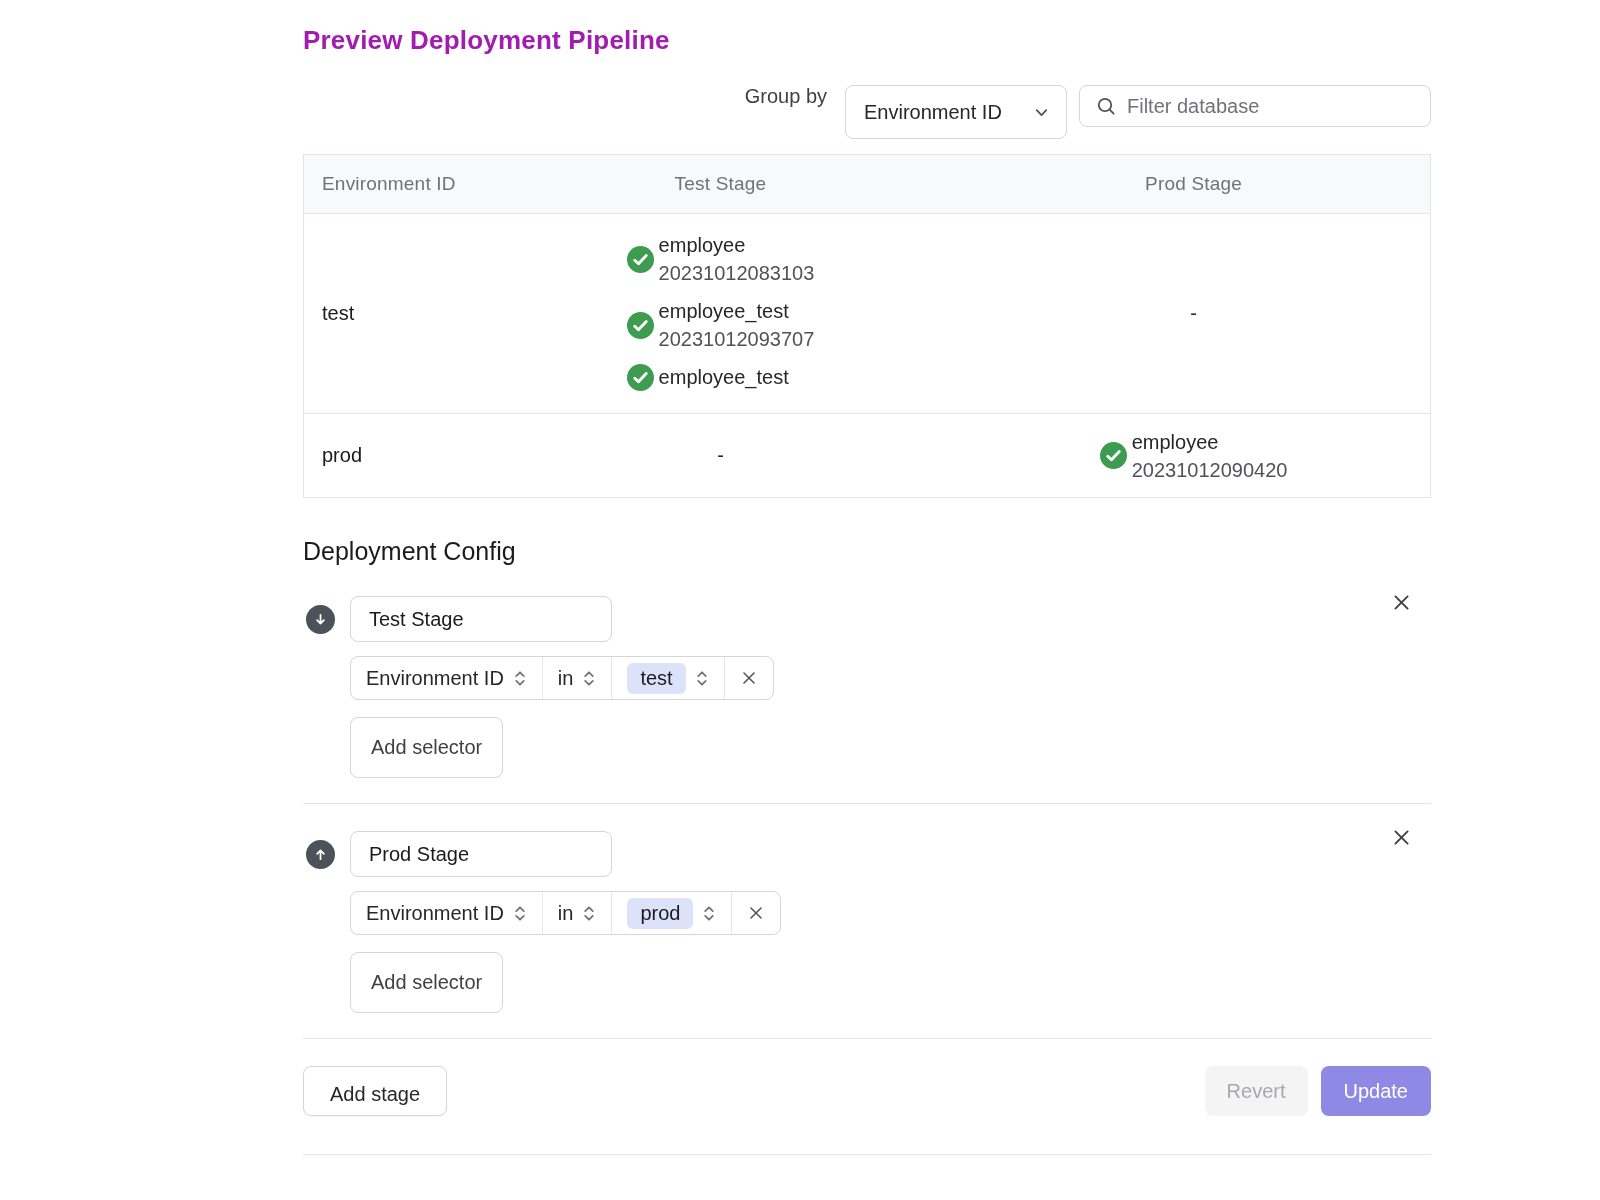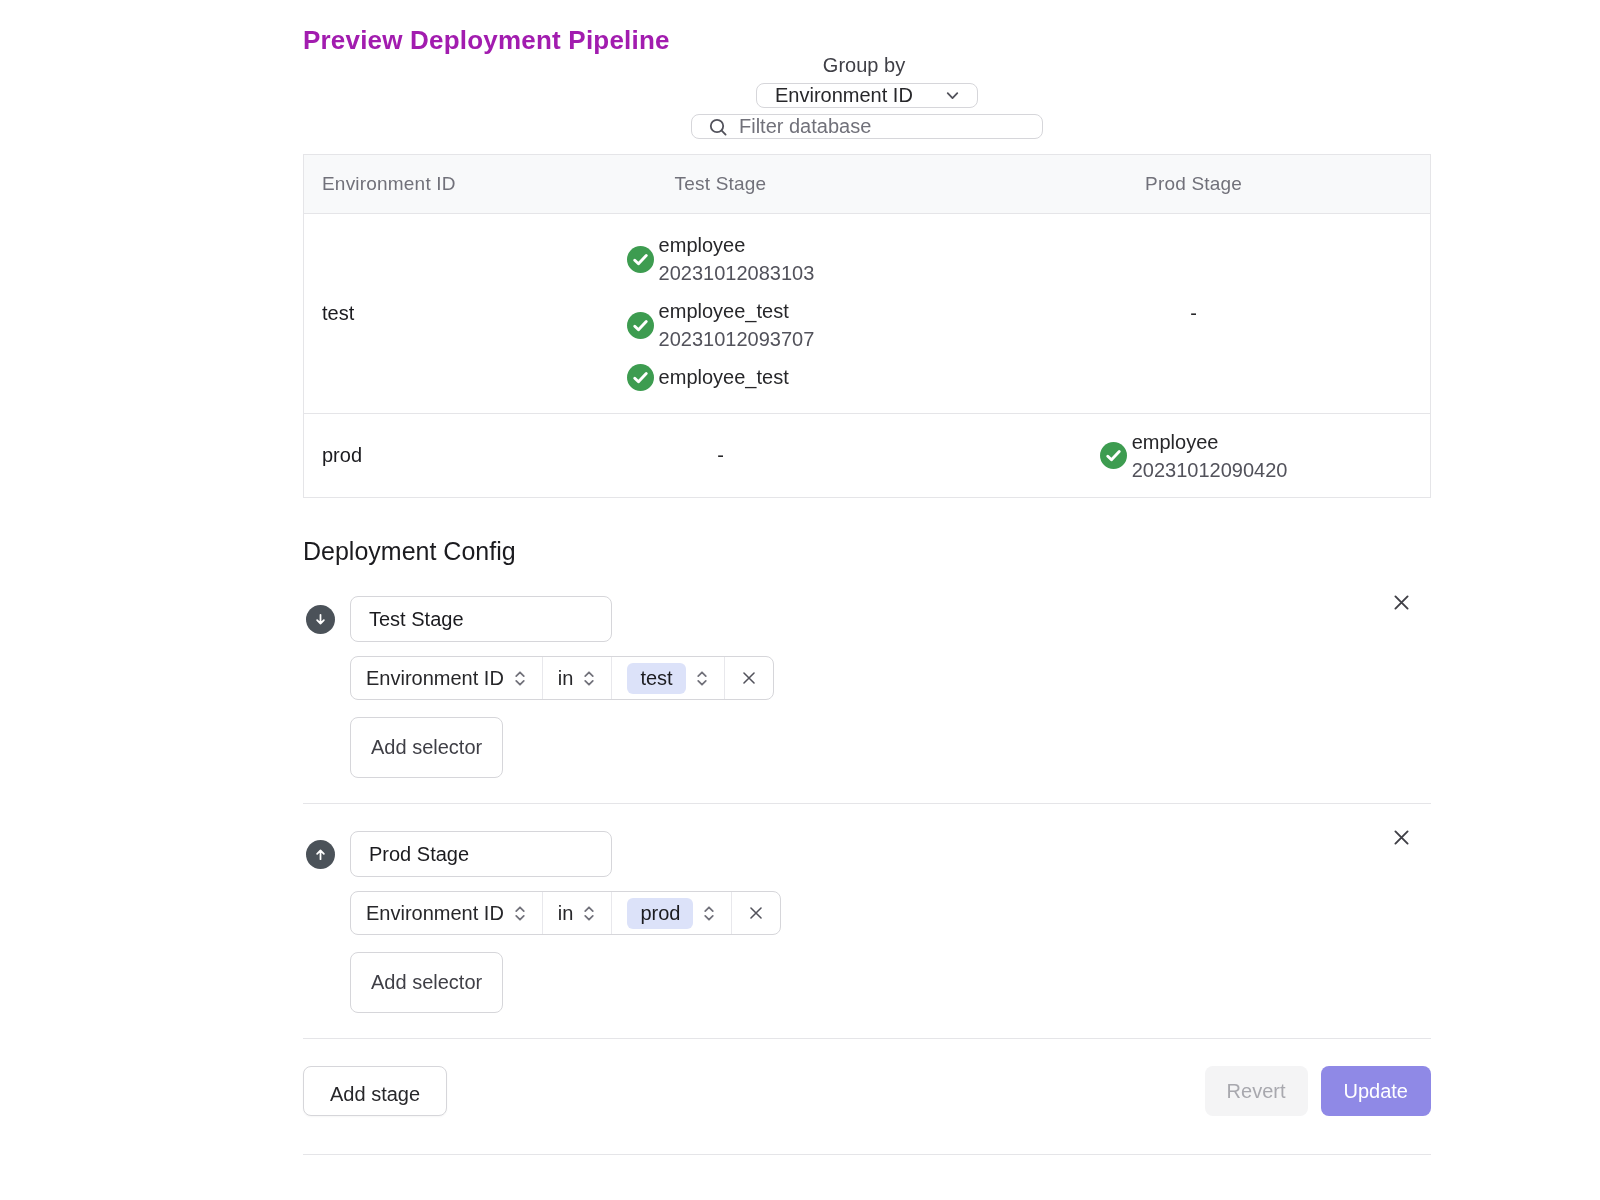--- a/index.html
+++ b/index.html
@@ -3,26 +3,26 @@
 <meta charset="utf-8">
 <style>
   * { box-sizing: border-box; margin: 0; padding: 0; }
   html, body { width: 1600px; height: 1200px; background: #ffffff; overflow: hidden; }
   body { font-family: "Liberation Sans", sans-serif; color: #27272a; }
   .content { position: relative; width: 1128px; margin-left: 303px; }
 
   h1.page-title { margin-top: 24px; font-size: 26px; line-height: 32px; font-weight: 700; color: #a21caf; letter-spacing: 0.2px; }
 
   
-  .toolbar { margin-top: 29px; height: 54px; display: flex; justify-content: flex-end; align-items: center; gap: 6px; flex-direction: column; }
+  .toolbar { margin-top: 29px; height: 54px; display: flex; justify-content: flex-end; align-items: flex-start; gap: 12px; }
   .groupby-label { font-size: 20px; color: #3f3f46; margin-right: 6px; }
   .select-box { width: 222px; height: 54px; border: 1px solid #d6d6da; border-radius: 8px; background: #fff;
     display: flex; align-items: center; justify-content: space-between; padding: 0 16px 0 18px; cursor: pointer; }
   .select-box .sel-text { font-size: 20px; color: #27272a; }
-  .search-box { width: 352px; height: 54px; border: 1px solid #d6d6da; border-radius: 8px; background: #fff;
+  .search-box { width: 352px; height: 42px; border: 1px solid #d6d6da; border-radius: 8px; background: #fff;
     display: flex; align-items: center; gap: 11px; padding: 0 16px; }
   .search-box input { border: none; outline: none; flex: 1; font-size: 20px; font-family: "Liberation Sans", sans-serif; color: #27272a; background: transparent; }
   .search-box input::placeholder { color: #71717a; }
 
   
   table.pipeline { margin-top: 15px; width: 100%; border-collapse: collapse; table-layout: fixed; border: 1px solid #e5e5e8; }
   table.pipeline col.c1 { width: 16%; } table.pipeline col.c2 { width: 42%; } table.pipeline col.c3 { width: 42%; }
   table.pipeline thead th { height: 59px; background: #f8f9fa; font-size: 19px; font-weight: 500; color: #71717a;
     border-bottom: 1px solid #e5e5e8; letter-spacing: 0.2px; }
   table.pipeline thead th.left { text-align: left; padding-left: 18px; }

